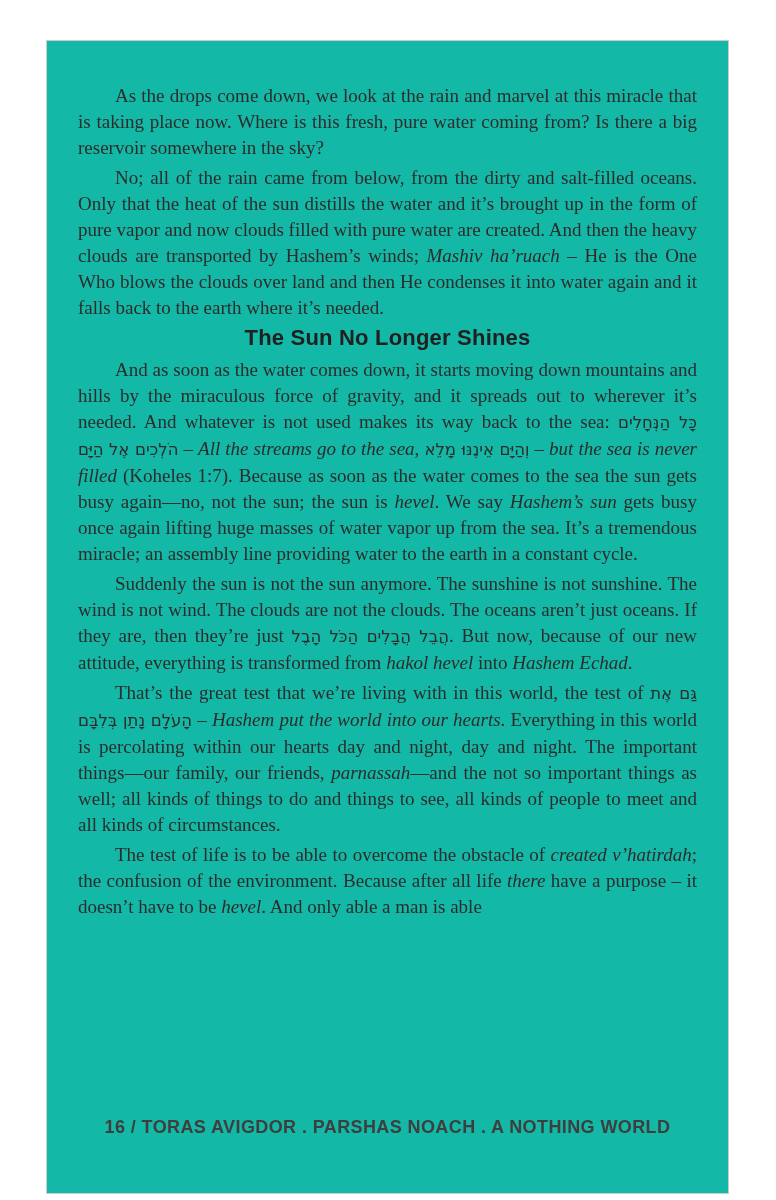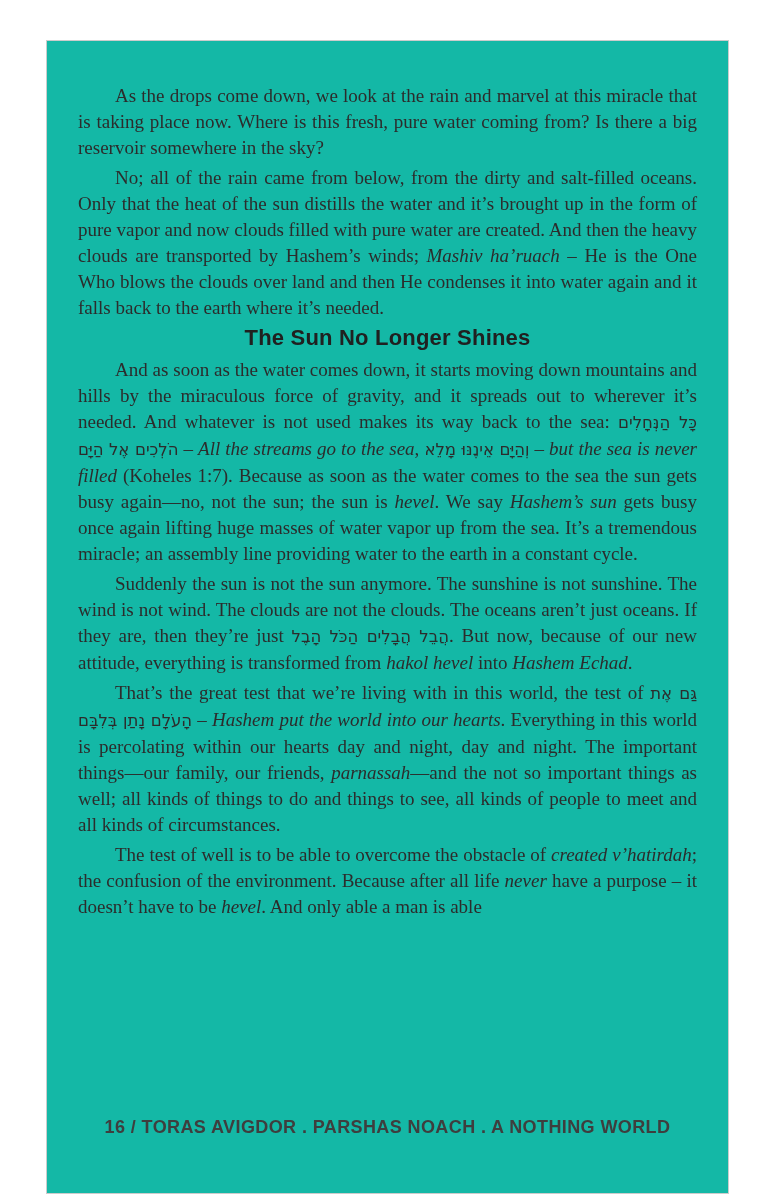--- a/index.html
+++ b/index.html
@@ -75,17 +75,17 @@
 
 <div class="canvas">
   <div class="page-frame">
     <div class="text-column">
       <p class="body-para"><span>As the drops come down, we look at the rain and marvel at this miracle that is taking place now. Where is this fresh, pure water coming from? Is there a big reservoir somewhere in the sky?</span></p>
       <p class="body-para"><span>No; all of the rain came from below, from the dirty and salt-filled oceans. Only that the heat of the sun distills the water and it’s brought up in the form of pure vapor and now clouds filled with pure water are created. And then the heavy clouds are transported by Hashem’s winds; </span><i>Mashiv ha’ruach</i><span> –  He is the One Who blows the clouds over land and then He condenses it into water again and it falls back to the earth where it’s needed.</span></p>
       <h2 class="section-heading">The Sun No Longer Shines</h2>
       <p class="body-para"><span>And as soon as the water comes down, it starts moving down mountains and hills by the miraculous force of gravity, and it spreads out to wherever it’s needed. And whatever is not used makes its way back to the sea: </span><span class="hebrew" dir="rtl" lang="he">כָּל הַנְּחָלִים הֹלְכִים אֶל הַיָּם</span><span> – </span><i>All the streams go to the sea</i><span>,  </span><span class="hebrew" dir="rtl" lang="he">וְהַיָּם אֵינֶנּוּ מָלֵא</span><span> – </span><i>but the sea is never filled</i><span> (Koheles 1:7). Because as soon as the water comes to the sea the sun gets busy again—no, not the sun; the sun is </span><i>hevel</i><span>. We say </span><i>Hashem’s sun</i><span> gets busy once again lifting huge masses of water vapor up from the sea. It’s a tremendous miracle; an assembly line providing water to the earth in a constant cycle.</span></p>
       <p class="body-para"><span>Suddenly the sun is not the sun anymore. The sunshine is not sunshine. The wind is not wind. The clouds are not the clouds. The oceans aren’t just oceans. If they are, then they’re just </span><span class="hebrew" dir="rtl" lang="he">הֲבֵל הֲבָלִים הַכֹּל הָבֶל</span><span>. But now, because of our new attitude, everything is transformed from </span><i>hakol hevel</i><span> into </span><i>Hashem Echad</i><span>.</span></p>
       <p class="body-para"><span>That’s the great test that we’re living with in this world, the test of </span><span class="hebrew" dir="rtl" lang="he">גַּם אֶת הָעֹלָם נָתַן בְּלִבָּם</span><span> – </span><i>Hashem put the world into our hearts</i><span>. Everything in this world is percolating within our hearts day and night, day and night. The important things—our family, our friends, </span><i>parnassah</i><span>—and the not so important things as well; all kinds of things to do and things to see, all kinds of people to meet and all kinds of circumstances.</span></p>
-      <p class="body-para"><span>The test of well is to be able to overcome the obstacle of </span><i>created v’hatirdah</i><span>; the confusion of the environment. Because after all life </span><i>never</i><span> have a purpose – it doesn’t have to be </span><i>hevel</i><span>. And only able a man is able</span></p>
+      <p class="body-para"><span>The test of life is to be able to overcome the obstacle of </span><i>created v’hatirdah</i><span>; the confusion of the environment. Because after all life </span><i>there</i><span> have a purpose – it doesn’t have to be </span><i>hevel</i><span>. And only able a man is able</span></p>
     </div>
     <div class="page-footer">16 / TORAS AVIGDOR . PARSHAS NOACH . A NOTHING WORLD</div>
   </div>
 </div>
 
 </body></html>

